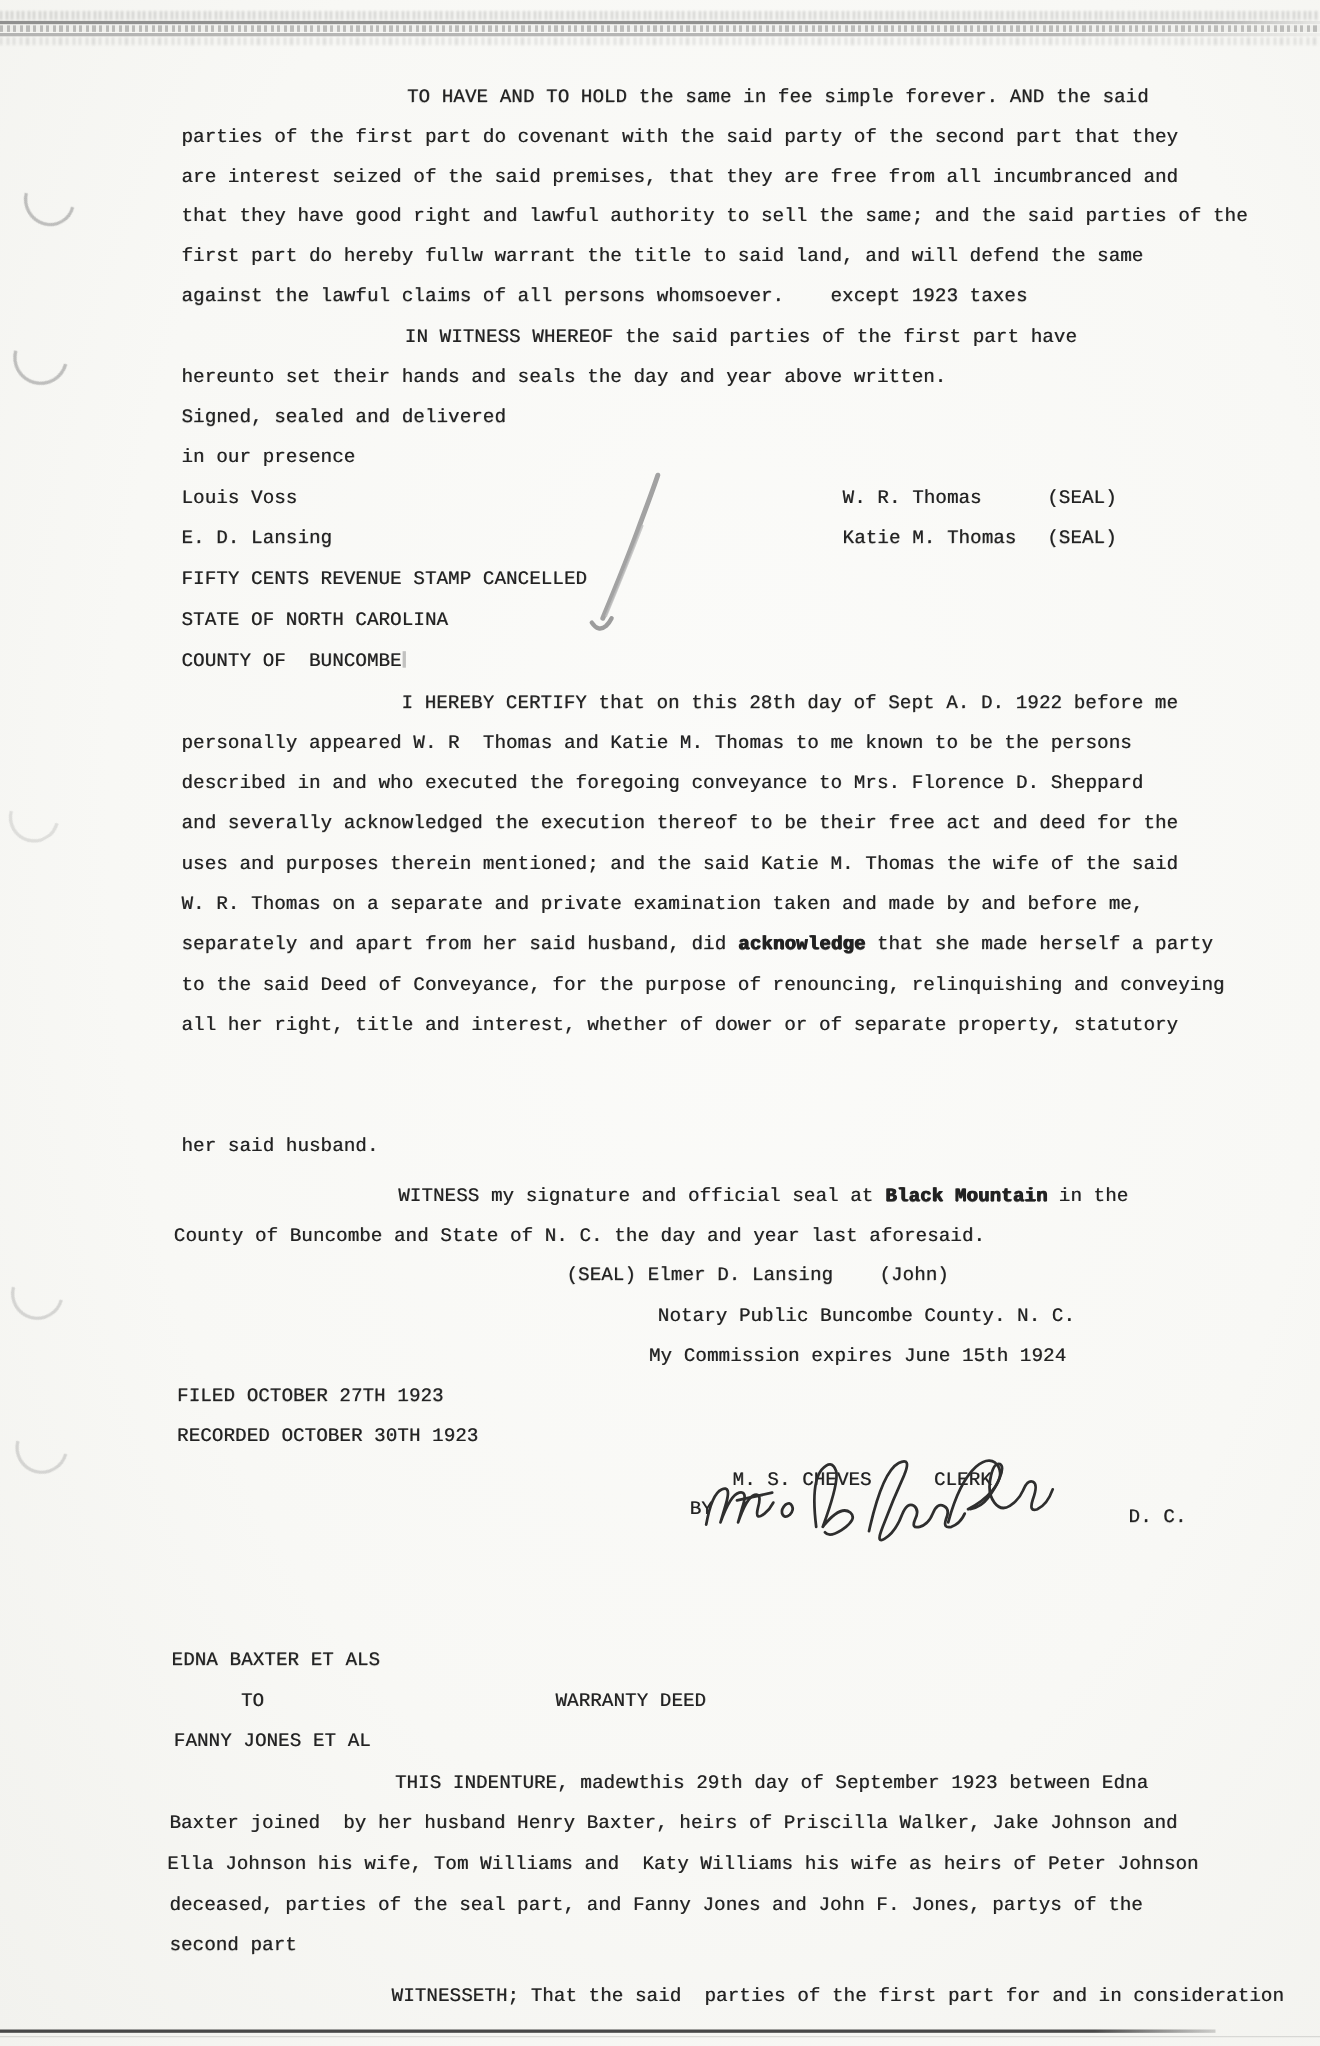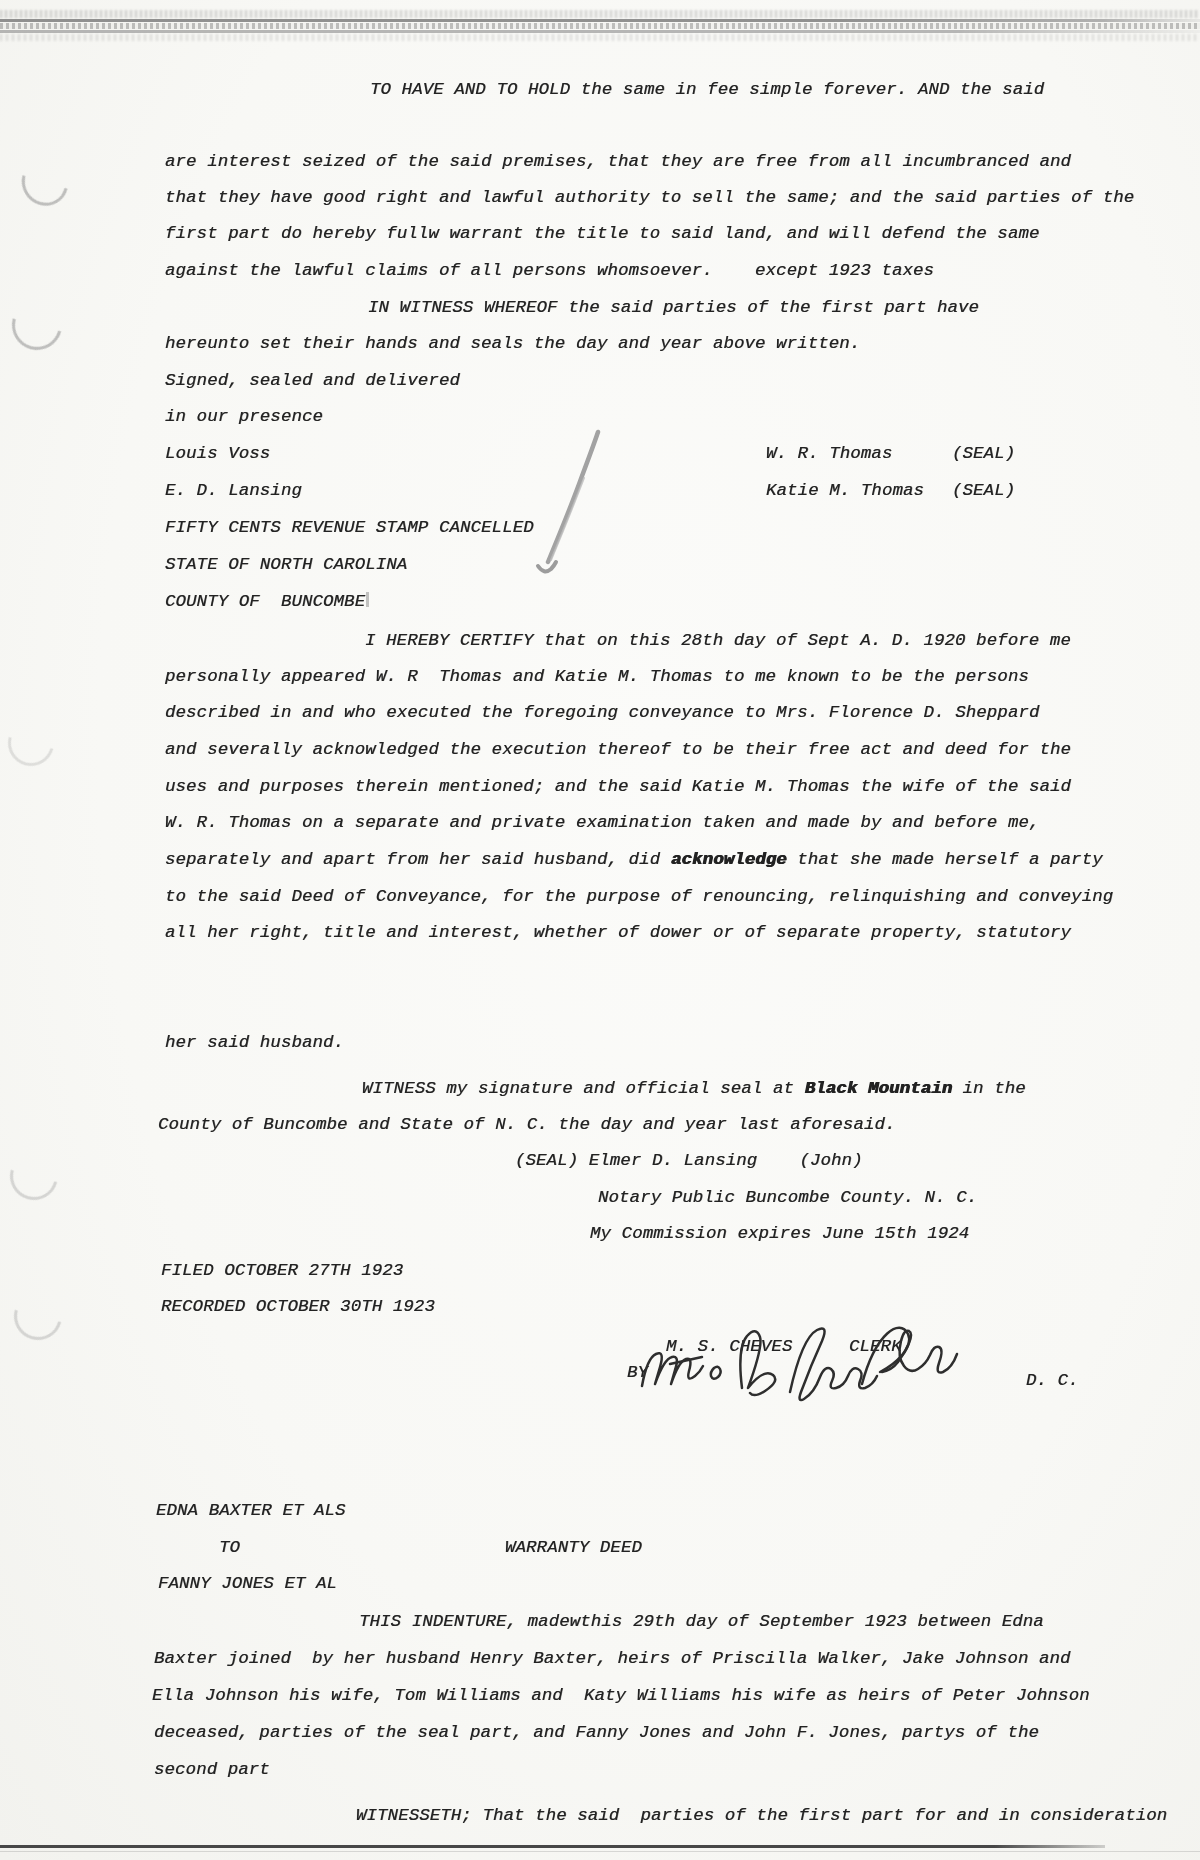--- a/index.html
+++ b/index.html
@@ -4,21 +4,20 @@
 <style>
   html,body{margin:0;padding:0;background:#e9e9e7;}
   .page{
     position:relative;
     width:1200px;height:1860px;
     margin:0 auto;
     background:
       radial-gradient(ellipse at 55% 40%, #fbfbf9 0%, #f8f8f5 60%, #f2f2ee 100%);
     overflow:hidden;
     font-family:"Liberation Mono","DejaVu Sans Mono",monospace;
-    font-style:italic;
   }
   .ln{
     position:absolute;
     white-space:pre;
     font-size:17.4px;
     line-height:1.15;
     color:#222;
     text-shadow:0.45px 0 0 rgba(34,34,34,0.55), -0.2px 0.2px 0 rgba(34,34,34,0.2);
     letter-spacing:0.1px;
   }
@@ -57,20 +56,21 @@
     <div class="smear s5"></div>
   </div>
 
   <div class="crescent" style="left:22px;top:158px;width:40px;height:42px;"></div>
   <div class="crescent" style="left:12px;top:300px;width:44px;height:44px;"></div>
   <div class="crescent" style="left:8px;top:720px;width:40px;height:40px;opacity:.45;"></div>
   <div class="crescent" style="left:10px;top:1152px;width:42px;height:42px;opacity:.6;"></div>
   <div class="crescent" style="left:14px;top:1292px;width:42px;height:42px;opacity:.6;"></div>
 
   <div class="ln" style="left:370px;top:80px">TO HAVE AND TO HOLD the same in fee simple forever. AND the said</div>
+  <div class="ln" style="left:165px;top:116px">parties of the first part do covenant with the said party of the second part that they</div>
   <div class="ln" style="left:165px;top:152px">are interest seized of the said premises, that they are free from all incumbranced and</div>
   <div class="ln" style="left:165px;top:188px">that they have good right and lawful authority to sell the same; and the said parties of the</div>
   <div class="ln" style="left:165px;top:224px">first part do hereby fullw warrant the title to said land, and will defend the same</div>
   <div class="ln" style="left:165px;top:261px">against the lawful claims of all persons whomsoever.    except 1923 taxes</div>
 
   <div class="ln" style="left:368px;top:298px">IN WITNESS WHEREOF the said parties of the first part have</div>
   <div class="ln" style="left:165px;top:334px">hereunto set their hands and seals the day and year above written.</div>
 
   <div class="ln" style="left:165px;top:371px">Signed, sealed and delivered</div>
   <div class="ln" style="left:165px;top:407px">in our presence</div>
@@ -88,21 +88,21 @@
   <svg class="stroke-art" style="left:528px;top:420px" width="84" height="160" viewBox="0 0 84 160">
     <path d="M10,146 q6,9 13,3 q3,-3 5,-7" fill="none" stroke="#9c9c9c" stroke-width="4" stroke-linecap="round"></path>
     <path d="M20,142 C30,118 44,84 54,56 C60,40 66,24 70,12" fill="none" stroke="#a2a2a2" stroke-width="4.5" stroke-linecap="round"></path>
     <path d="M23,140 C33,116 46,84 56,58" fill="none" stroke="#bdbdbd" stroke-width="2" stroke-linecap="round" opacity=".8"></path>
   </svg>
 
   <div class="ln" style="left:165px;top:555px">STATE OF NORTH CAROLINA</div>
   <div class="ln" style="left:165px;top:592px">COUNTY OF  BUNCOMBE</div>
   <div class="ink-mark" style="left:366px;top:592px;width:3px;height:15px;"></div>
 
-  <div class="ln" style="left:365px;top:631px">I HEREBY CERTIFY that on this 28th day of Sept A. D. 1920 before me</div>
+  <div class="ln" style="left:365px;top:631px">I HEREBY CERTIFY that on this 28th day of Sept A. D. 1922 before me</div>
   <div class="ln" style="left:165px;top:703px">described in and who executed the foregoing conveyance to Mrs. Florence D. Sheppard</div>
   <div class="ln" style="left:165px;top:667px">personally appeared W. R  Thomas and Katie M. Thomas to me known to be the persons</div>
   <div class="ln" style="left:165px;top:740px">and severally acknowledged the execution thereof to be their free act and deed for the</div>
   <div class="ln" style="left:165px;top:777px">uses and purposes therein mentioned; and the said Katie M. Thomas the wife of the said</div>
   <div class="ln" style="left:165px;top:813px">W. R. Thomas on a separate and private examination taken and made by and before me,</div>
 
   <div class="ln" style="left:165px;top:887px">to the said Deed of Conveyance, for the purpose of renouncing, relinquishing and conveying</div>
 
   <div class="ln" style="left:165px;top:850px"><span>separately and apart from her said husband, did </span><span class="overstruck">acknowledge</span><span> that she made herself a party</span></div>
   <div class="ln" style="left:165px;top:923px">all her right, title and interest, whether of dower or of separate property, statutory</div>

